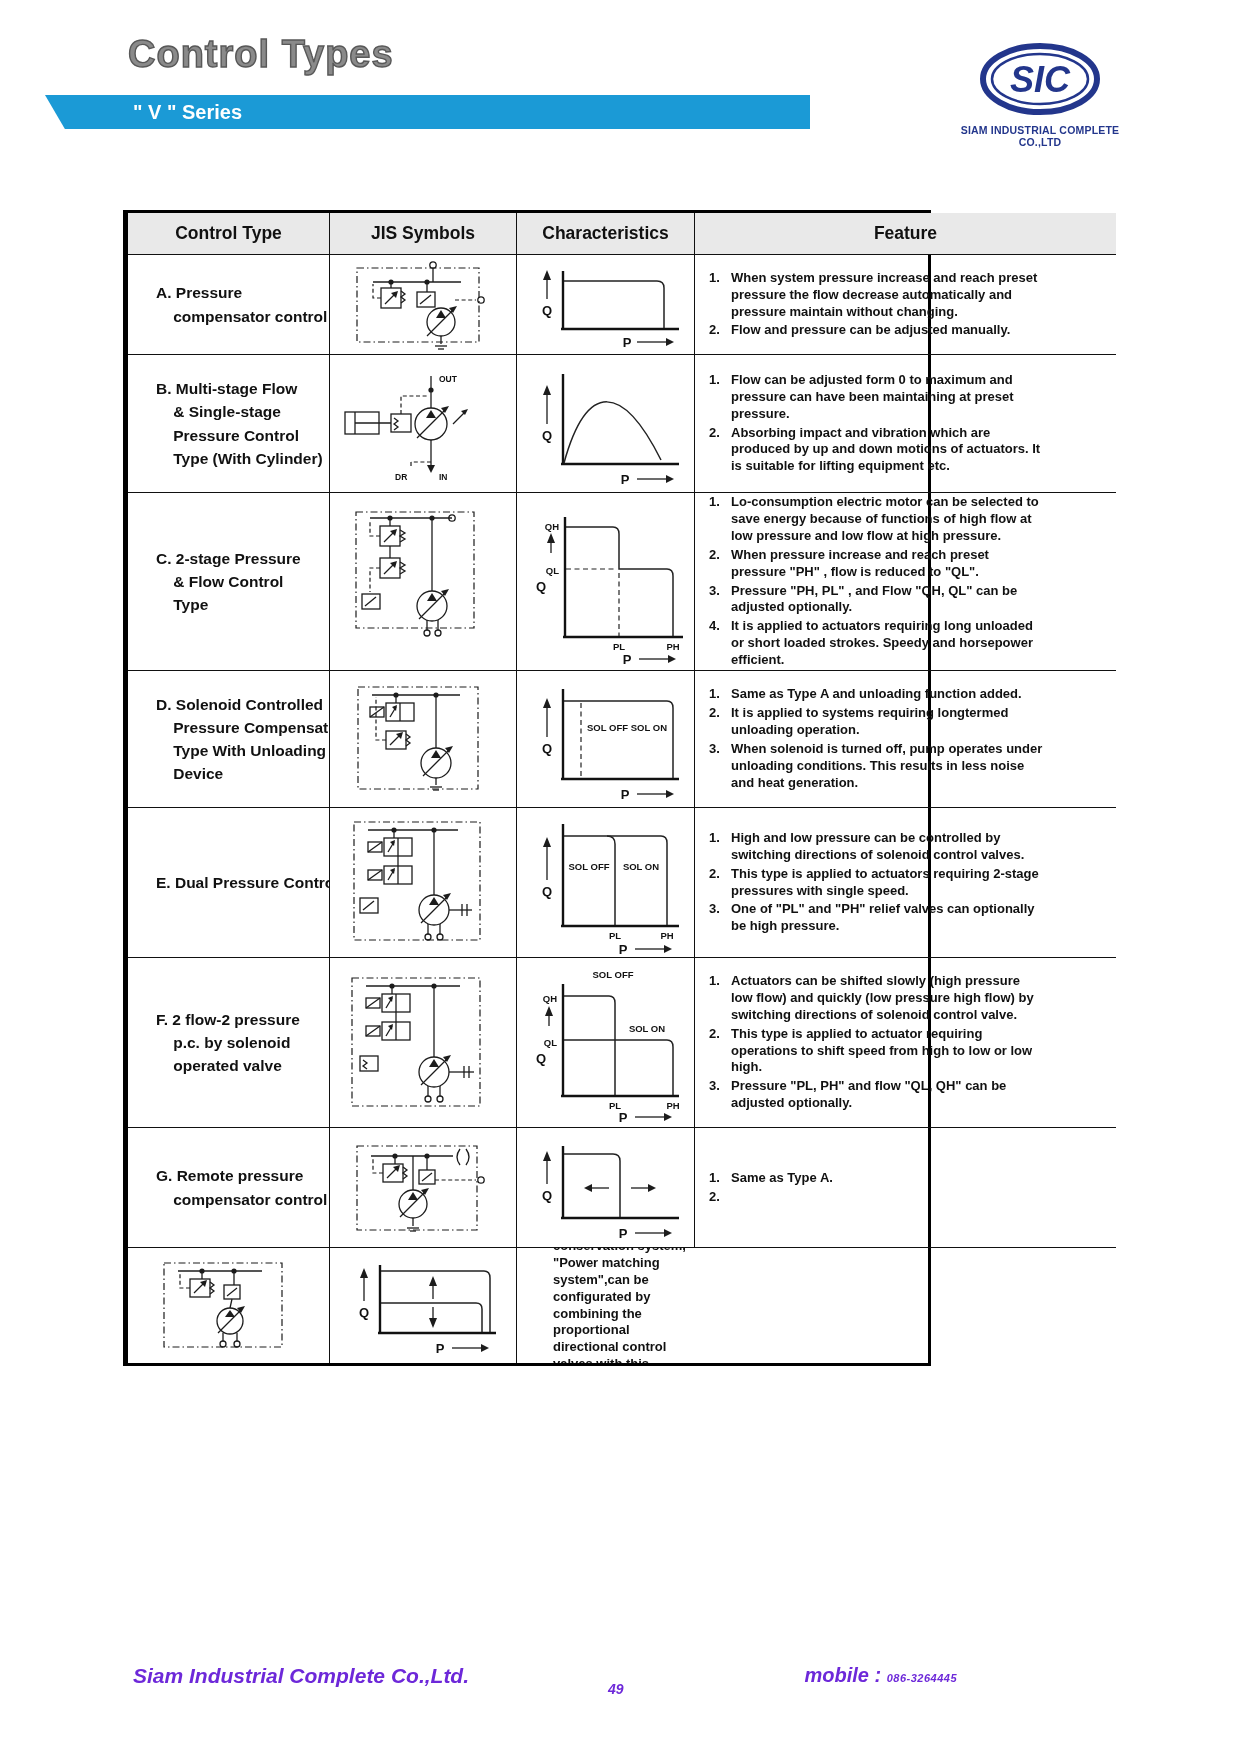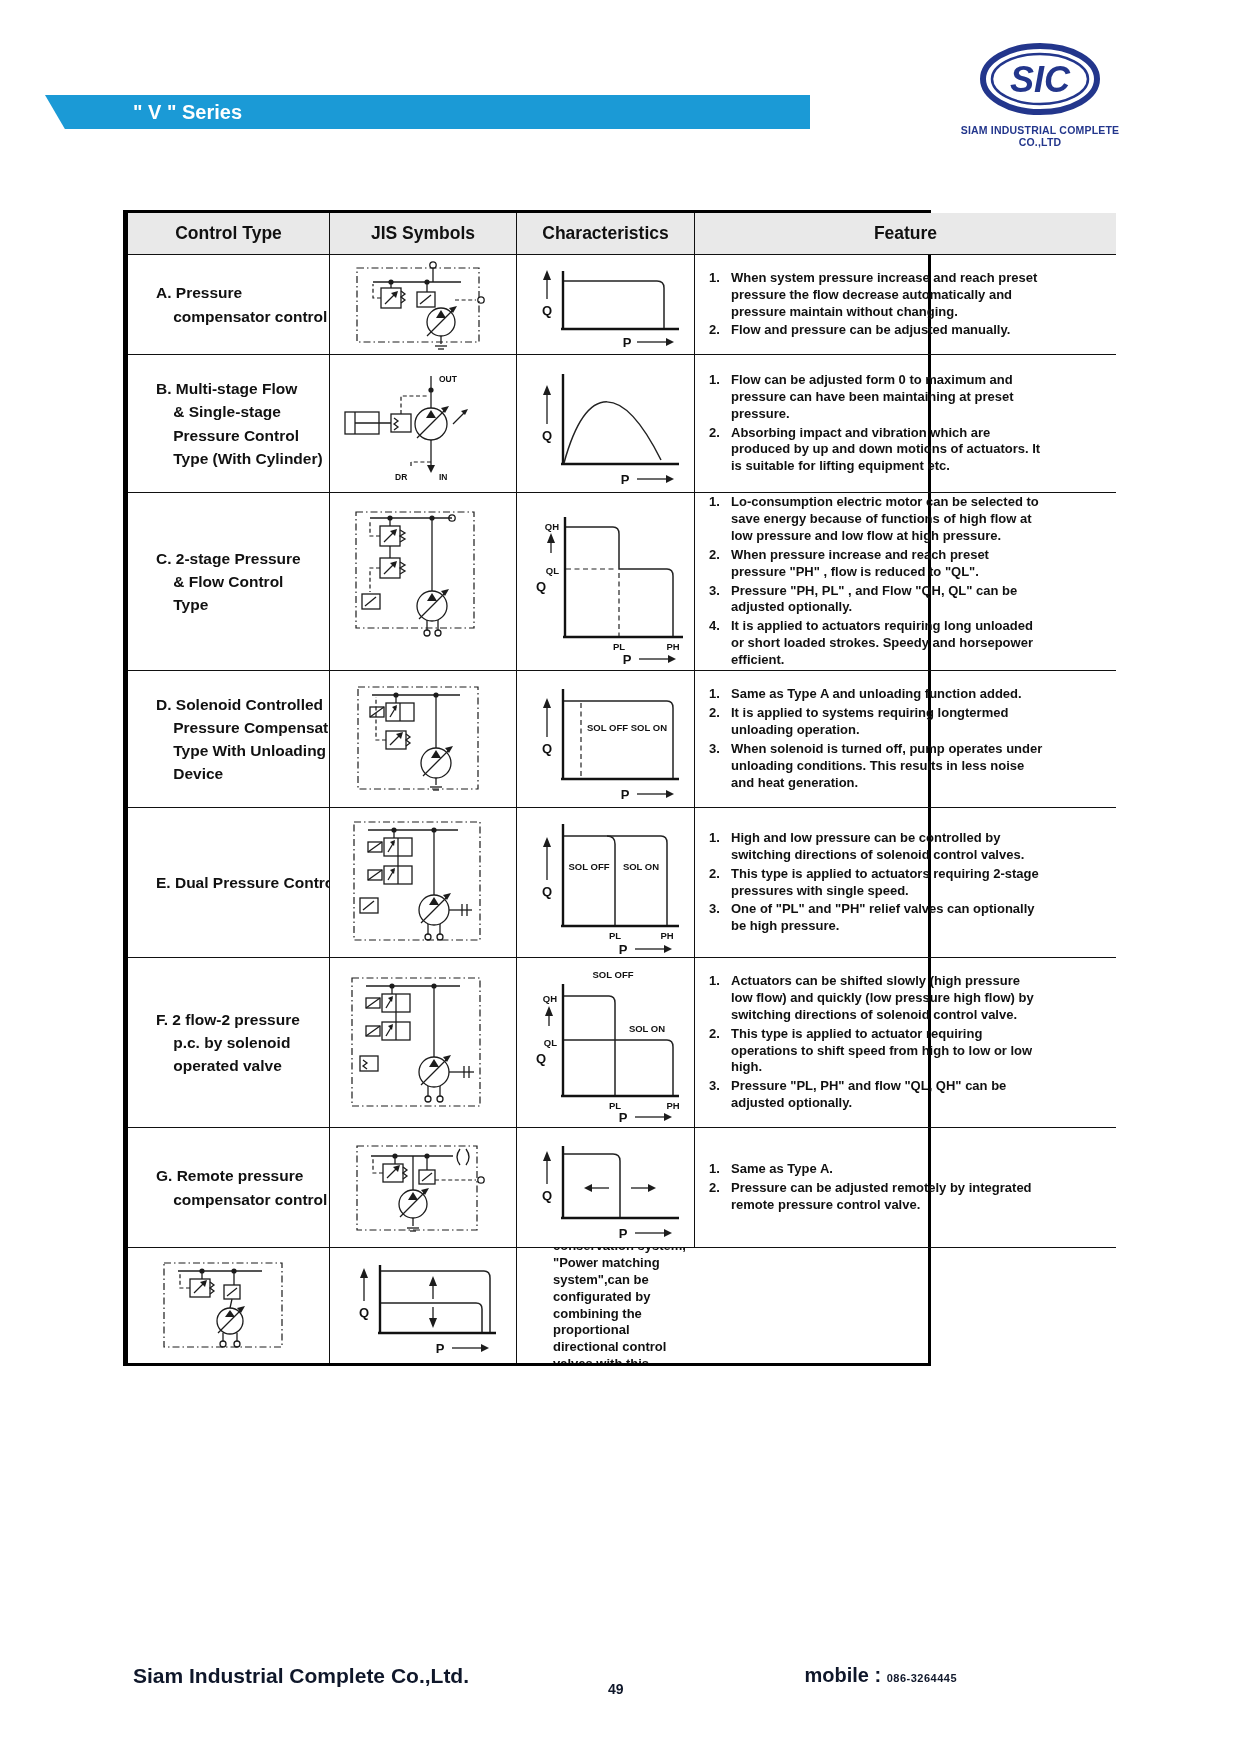--- a/index.html
+++ b/index.html
@@ -64,31 +64,32 @@
   .sdd { fill:none; stroke:#1c1c1c; stroke-width:1.2; stroke-dasharray:7 3 1.5 3; }
   .sf  { fill:#1c1c1c; stroke:none; }
   .gax { fill:none; stroke:#111; stroke-width:2.4; }
   .gc  { fill:none; stroke:#222; stroke-width:1.5; }
   .gd  { fill:none; stroke:#222; stroke-width:1.2; stroke-dasharray:5 3.5; }
   .gt  { font-family:"Liberation Sans",sans-serif; font-size:13px; font-weight:bold; fill:#111; }
   .gt2 { font-family:"Liberation Sans",sans-serif; font-size:9.5px; font-weight:bold; fill:#111; }
   .lgt { font-family:"Liberation Sans",sans-serif; font-size:8.5px; font-weight:bold; fill:#111; }
 
   
-  .footer { position:absolute; left:0; top:1660px; width:1088px; height:40px; color:#0f172a; }
+  .footer { position:absolute; left:0; top:1660px; width:1088px; height:40px; color:#6d28d9;font-style:italic; }
   .f-company { position:absolute; left:133px; top:4px; font-size:21px; font-weight:bold; }
   .f-page { position:absolute; left:608px; top:21px; font-size:14px; font-weight:bold; }
   .f-mobile { position:absolute; right:131px; top:4px; font-size:20px; font-weight:bold; }
   .f-num { font-size:11px; letter-spacing:0.5px; }
 </style>
 </head>
 <body>
 
 <div class="page">
 
+  <div class="page-title">Control Types</div>
   <div class="series-banner">
     <span class="series-label">" V " Series</span>
   </div>
   <div class="logo-wrap">
     <svg width="200" height="76" viewBox="0 0 200 76">
       <ellipse cx="100" cy="37" rx="57" ry="33" fill="none" stroke="#23368c" stroke-width="6"></ellipse>
       <ellipse cx="100" cy="37" rx="48" ry="25" fill="none" stroke="#23368c" stroke-width="2.5"></ellipse>
       <text x="100" y="50" text-anchor="middle" font-family="Liberation Sans, sans-serif" font-size="36" font-weight="bold" font-style="italic" fill="#23368c">SIC</text>
     </svg>
     <div class="logo-company">SIAM INDUSTRIAL COMPLETE CO.,LTD</div>
@@ -537,21 +538,20 @@
           <polygon points="151,99 143,95 143,103" class="sf"></polygon>
       </svg>
     </div>
     <div class="cell feat-cell last-col">
       <div class="feat-item">
           <span class="feat-num">1.</span>
           <span class="feat-text">Same as Type A.</span>
         </div>
       <div class="feat-item">
           <span class="feat-num">2.</span>
-          <span class="feat-text">Pressure can be adjusted remotely by integrated remote pressure control valve.</span>
         </div>
     </div>
 
     <div class="cell sym-cell last-row">
       <svg width="166" height="102" viewBox="0 0 166 102">
         <rect x="18" y="8" width="118" height="84" class="sdd"></rect>
         <line x1="32" y1="16" x2="116" y2="16" class="s"></line>
         <circle cx="56" cy="16" r="2.6" class="sf"></circle>
           <circle cx="88" cy="16" r="2.6" class="sf"></circle>
         <line x1="56" y1="16" x2="56" y2="24" class="s"></line>

